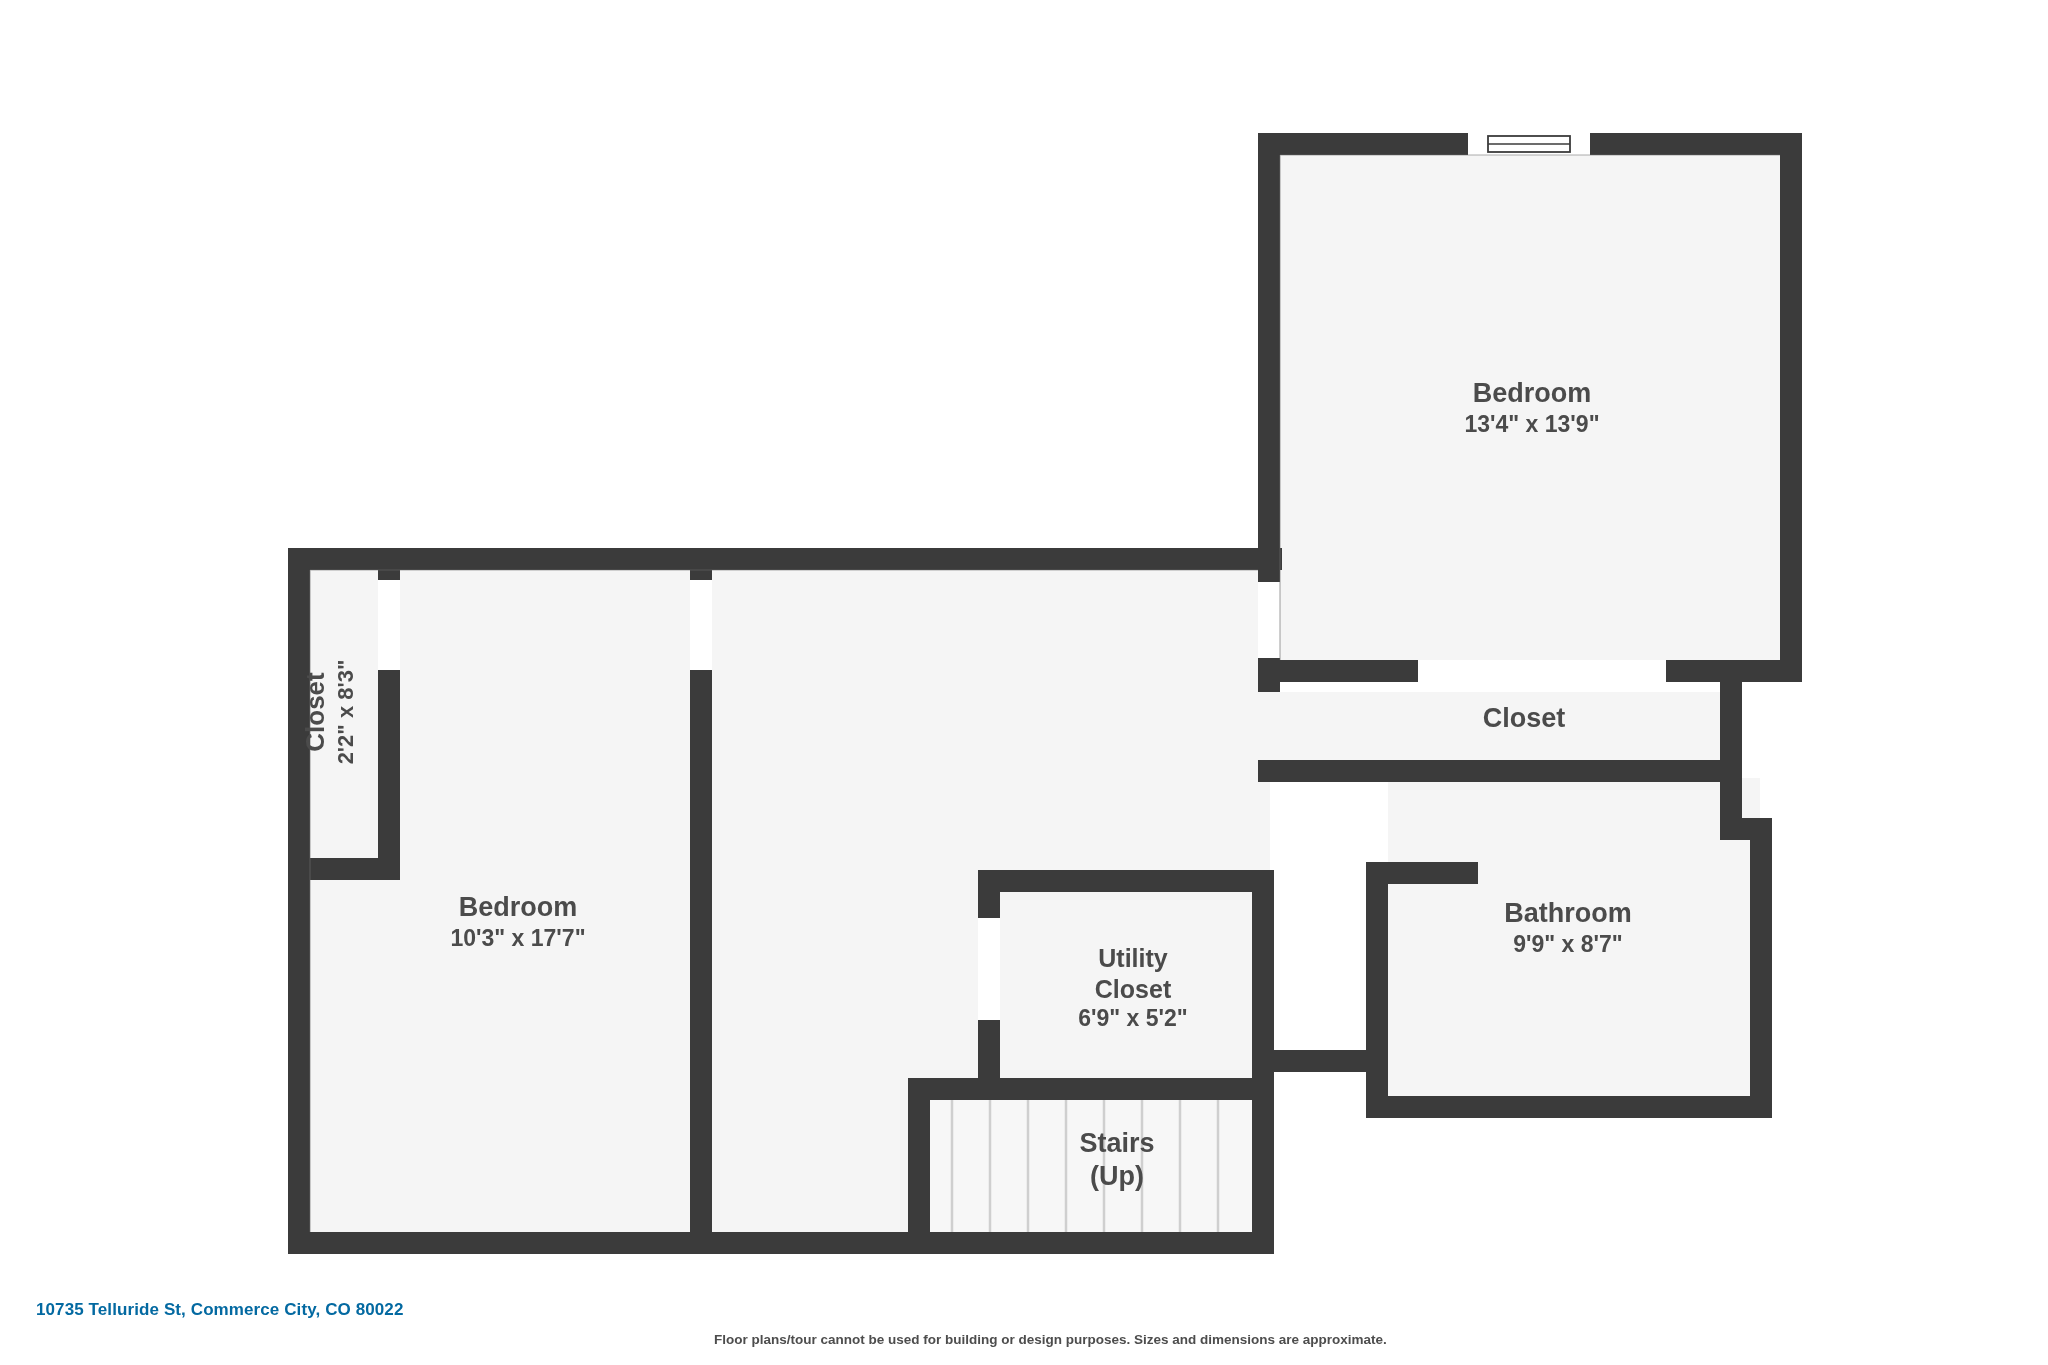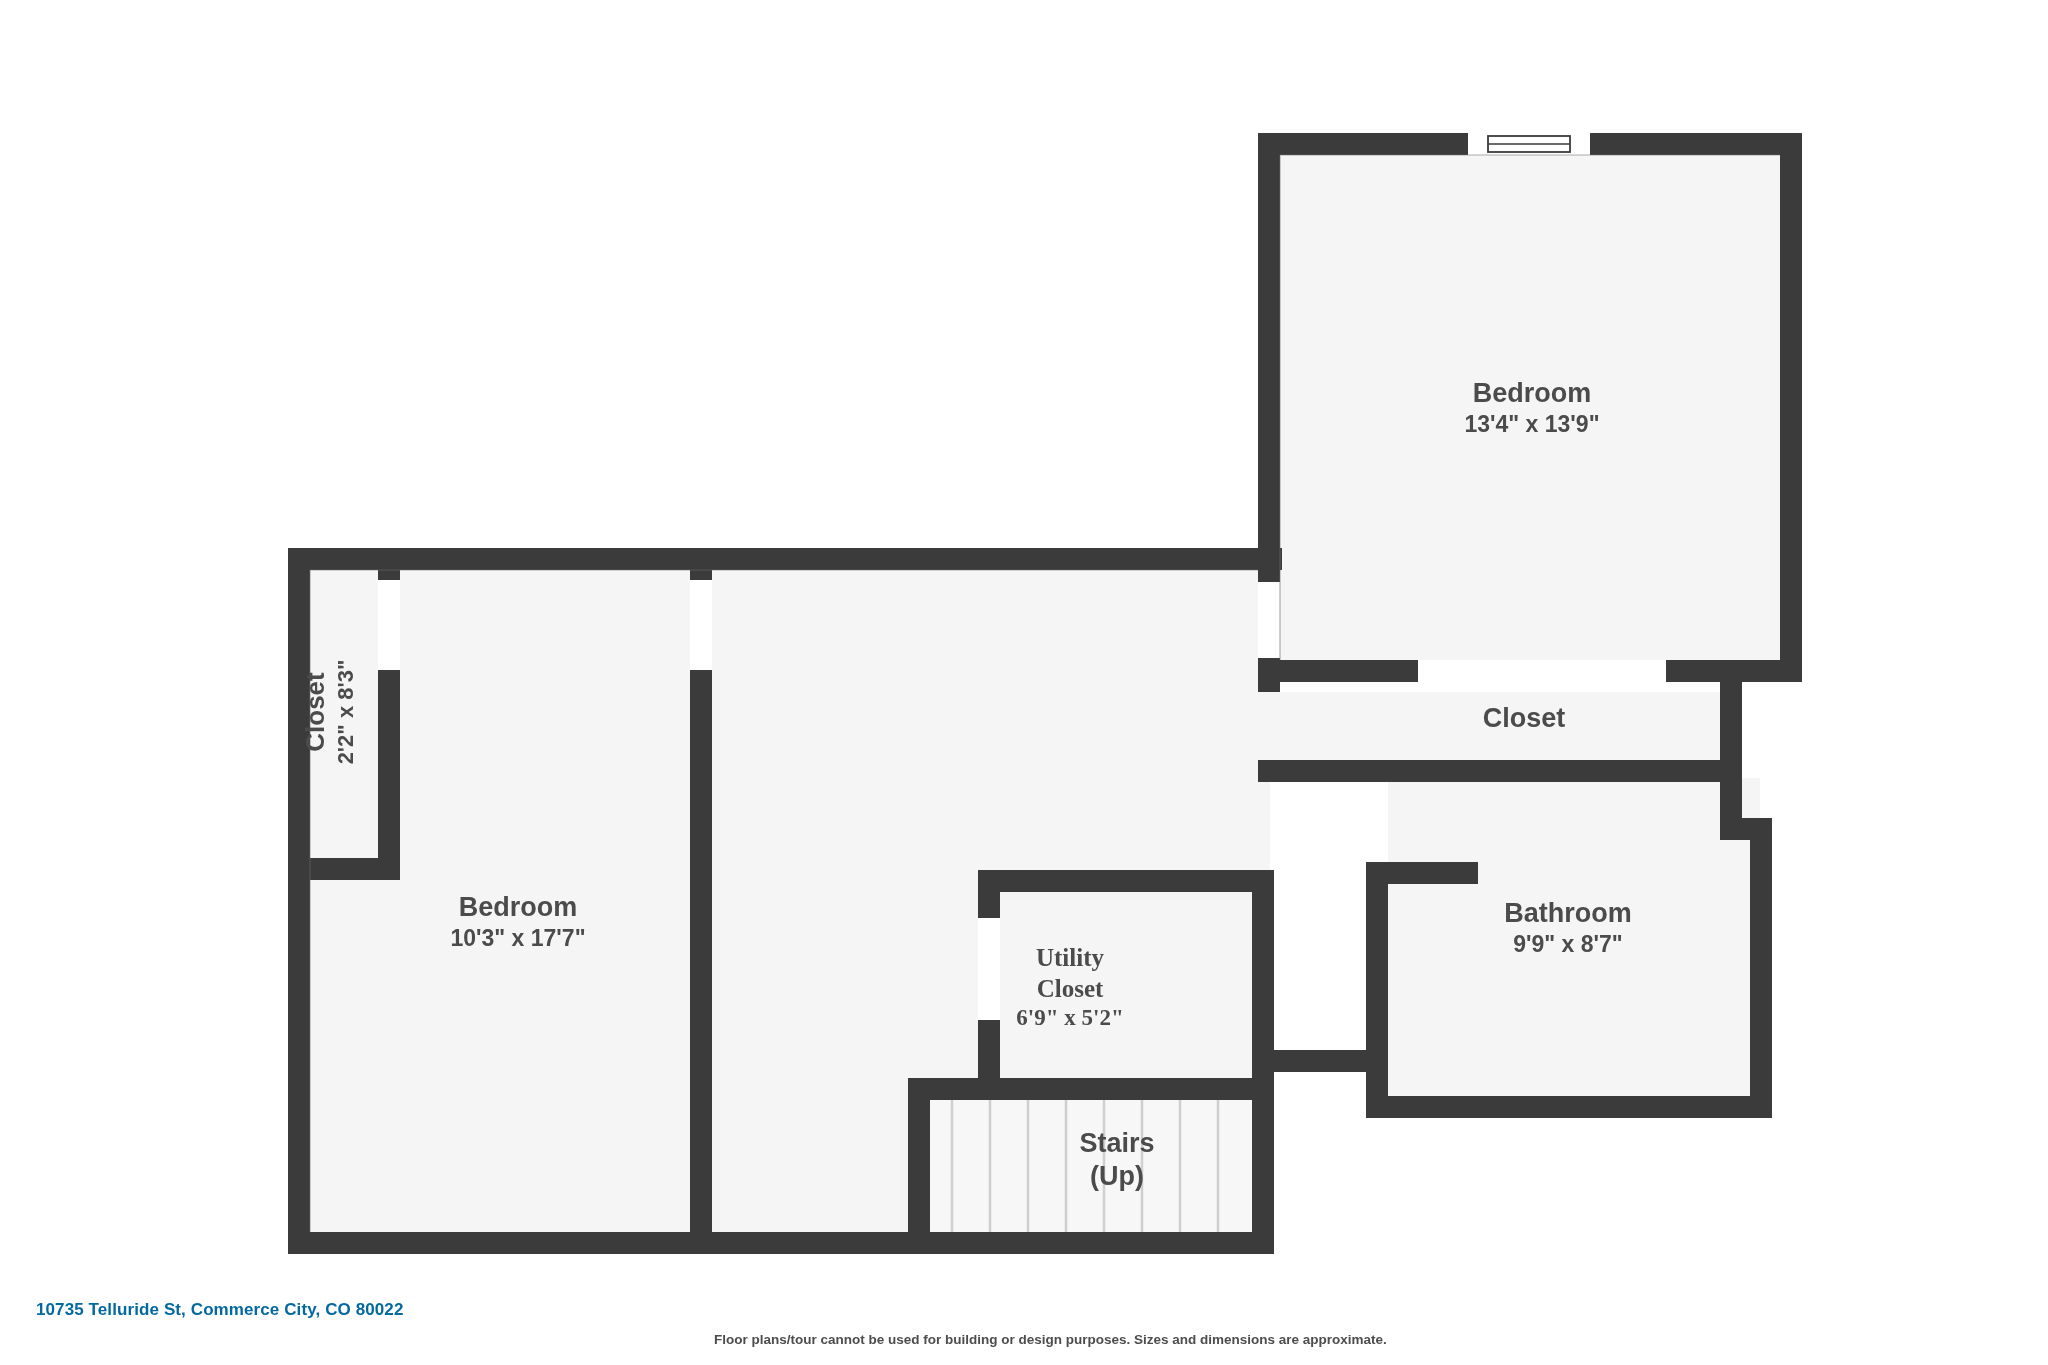--- a/index.html
+++ b/index.html
@@ -251,21 +251,21 @@
   <div class="room-label" style="left:518px; top:922px;">
     <span class="rl-name">Bedroom</span>
     <span class="rl-dim">10'3" x 17'7"</span>
   </div>
 
   <div class="room-label rotated" style="left:330px; top:712px;">
     <span class="rl-name">Closet</span>
     <span class="rl-dim">2'2" x 8'3"</span>
   </div>
 
-  <div class="room-label label-stack-vertical" style="left:1070px; top:988px;font-family:Liberation Serif, serif;">
+  <div class="room-label label-stack-vertical" style="left:1133px; top:988px;">
     <span class="rl-name small">Utility</span>
     <span class="rl-name small">Closet</span>
     <span class="rl-dim">6'9" x 5'2"</span>
   </div>
 
   <div class="room-label" style="left:1117px; top:1160px;">
     <span class="rl-name">Stairs</span>
     <span class="rl-name">(Up)</span>
   </div>
 

